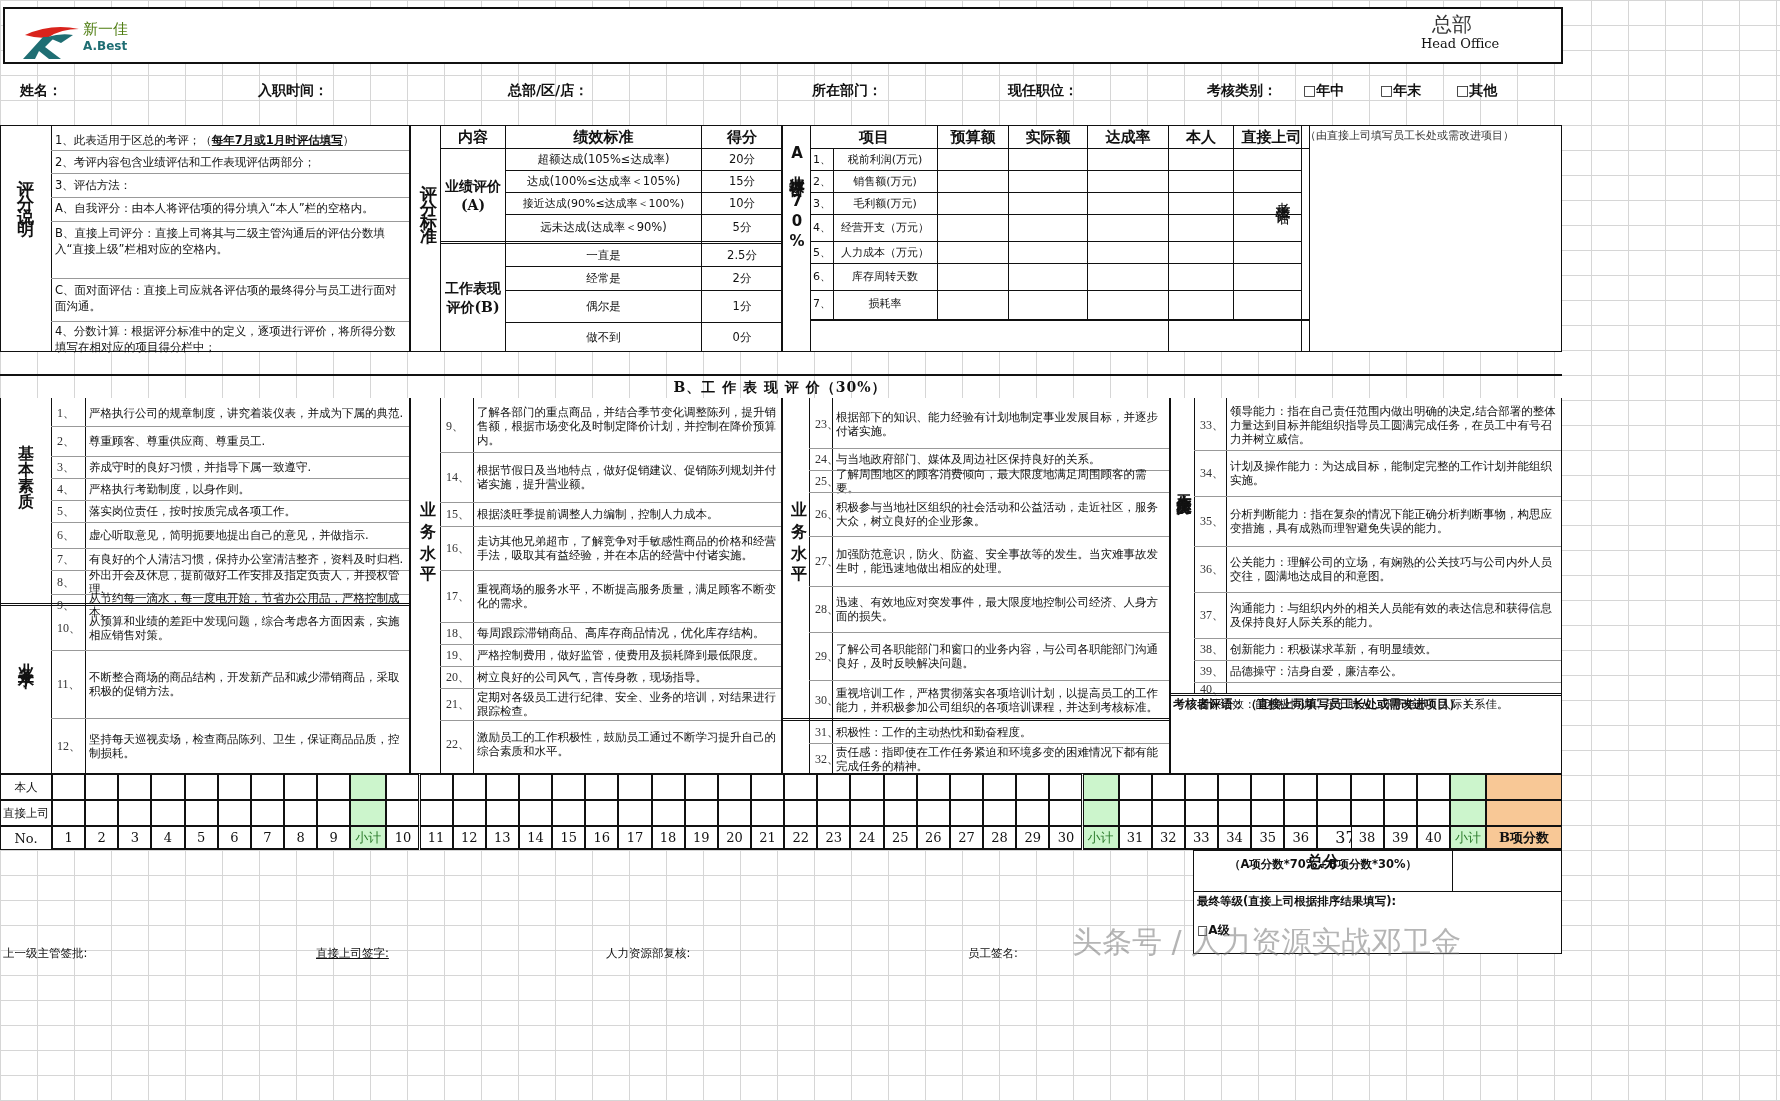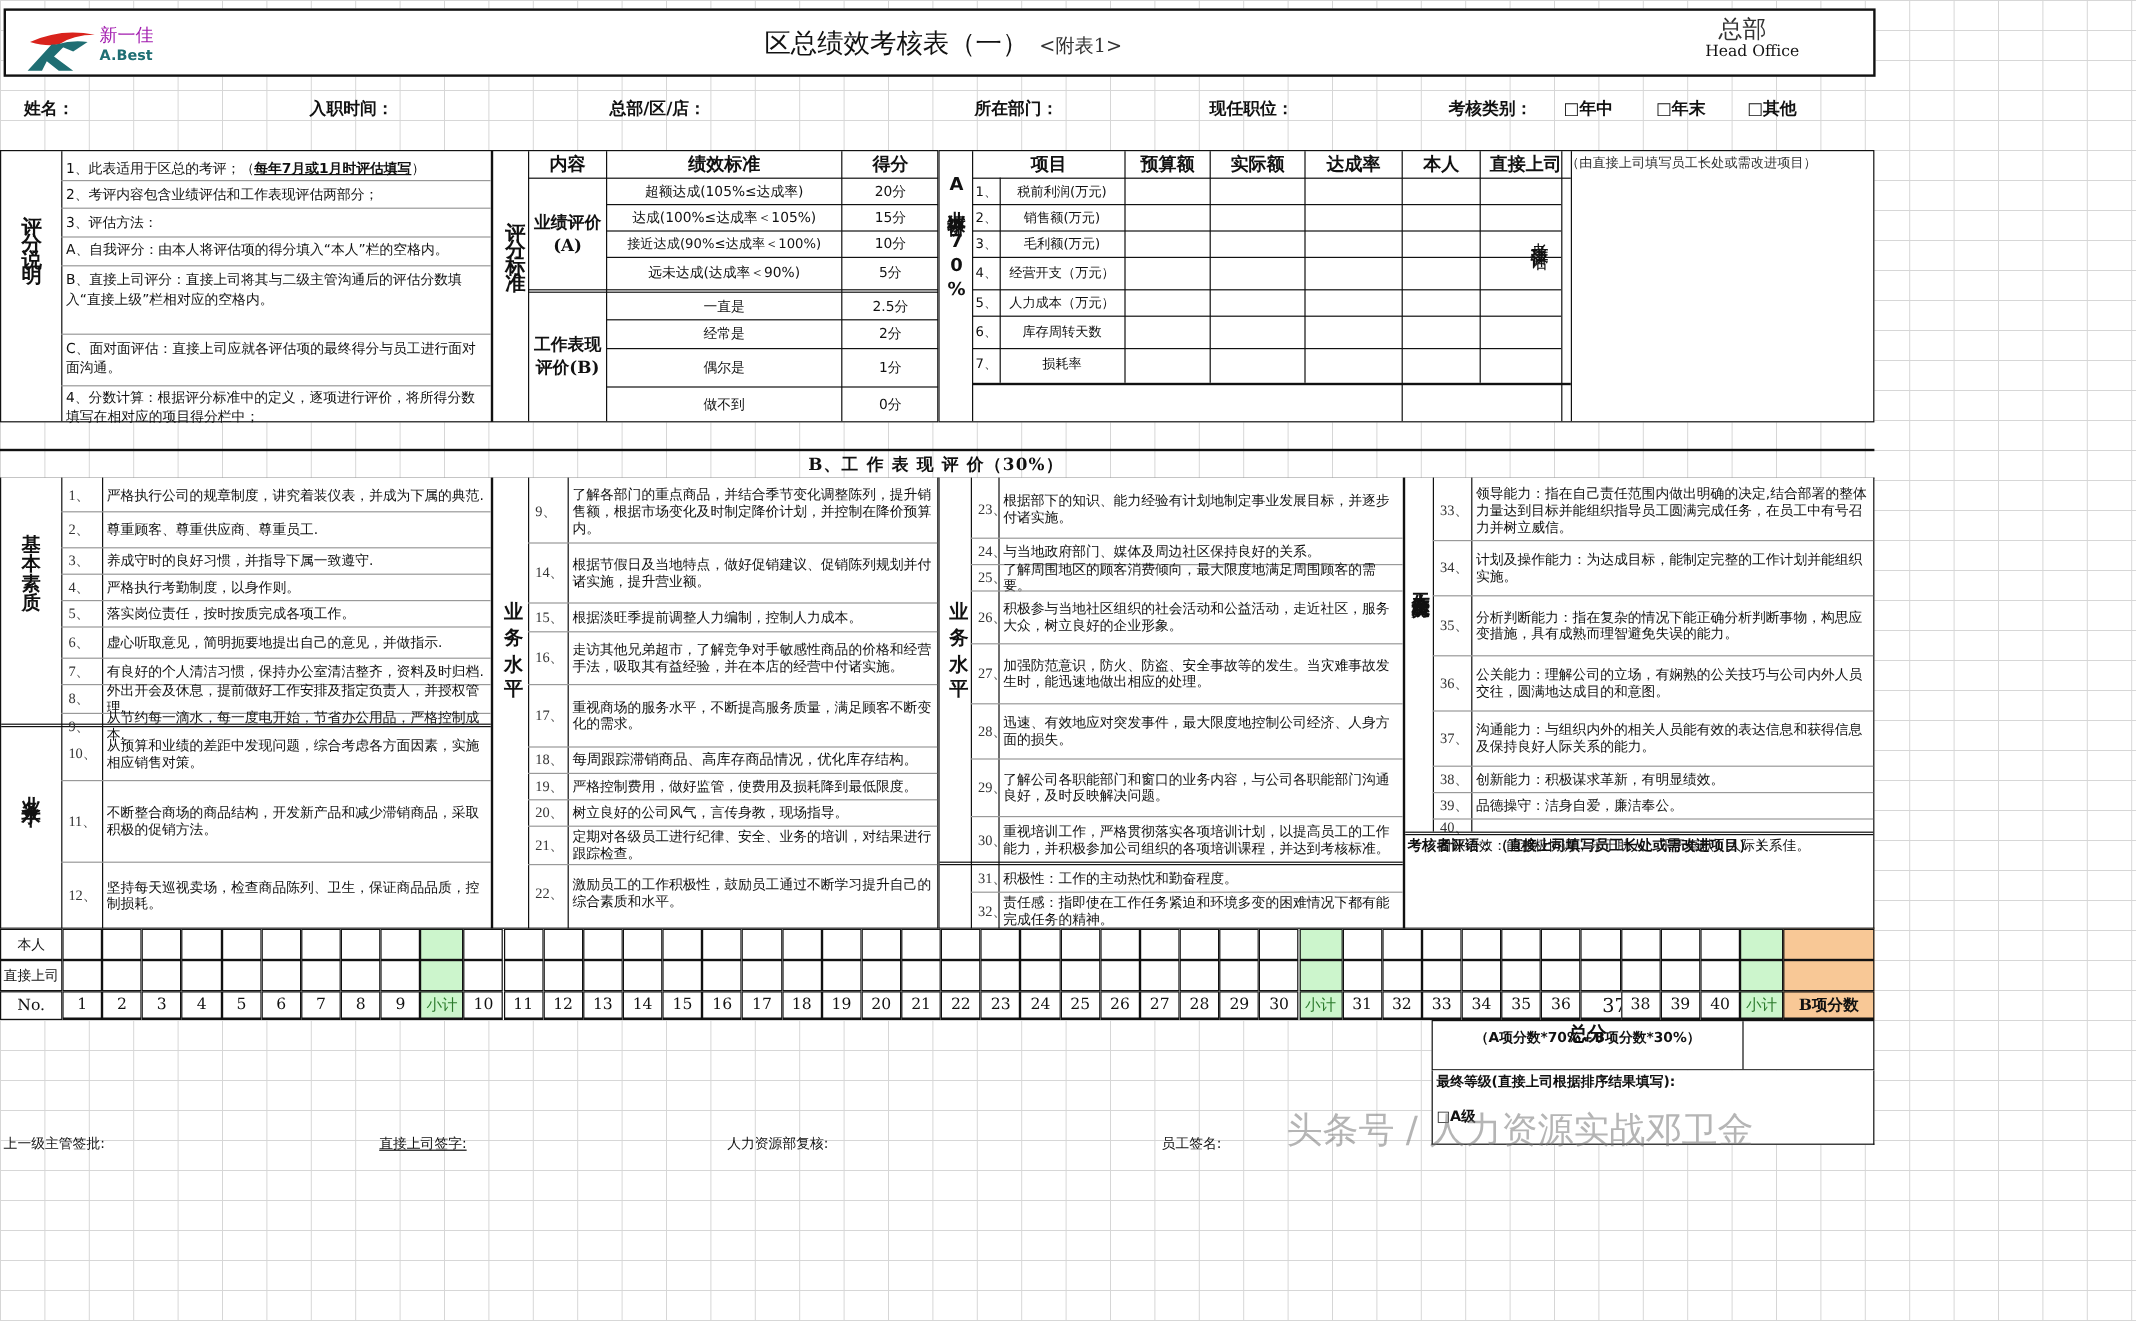--- a/index.html
+++ b/index.html
@@ -32,26 +32,22 @@
 </style>
 </head>
 <body>
 
 <div class="box" style="left:3px;top:7px;width:1560px;height:57px;border-width:2.5px;">
   <svg class="logo-mark" viewBox="0 0 60 36">
     <path d="M4 10 Q30 -2 58 4 Q40 4 28 12 Q18 14 4 10Z" fill="#d9231c"></path>
     <path d="M2 34 L22 12 L34 12 L24 22 L40 34 L28 34 L18 26 L14 34Z" fill="#1f6e73"></path>
     <path d="M26 12 Q40 8 52 10 L40 18Z" fill="#1f6e73"></path>
   </svg>
-  <div class="abs" style="left:78px;top:11px;font-size:15px;color:#a21caf;">新一佳</div>
+  <div class="abs" style="left:78px;top:11px;font-size:15px;color:#4d7c0f;">新一佳</div>
   <div class="abs bold" style="left:78px;top:30px;font-size:12px;color:#1f6e73;">A.Best</div>
-  <div class="abs" style="left:632px;top:12px;">
-    <span style="font-size:22px;">区总绩效考核表（一）</span>
-    <span class="serif" style="font-size:16px;color:#333;margin-left:4px;">&lt;附表1&gt;</span>
-  </div>
   <div class="abs" style="left:1427px;top:2px;font-size:20px;color:#333;">总部</div>
   <div class="abs serif" style="left:1416px;top:27px;font-size:13px;">Head Office</div>
 </div>
 
 <div class="abs bold" style="left:0;top:82px;width:1780px;height:24px;font-size:14px;">
   <span class="abs" style="left:20px;">姓名：</span>
   <span class="abs" style="left:258px;">入职时间：</span>
   <span class="abs" style="left:508px;">总部/区/店：</span>
   <span class="abs" style="left:812px;">所在部门：</span>
   <span class="abs" style="left:1008px;">现任职位：</span>

